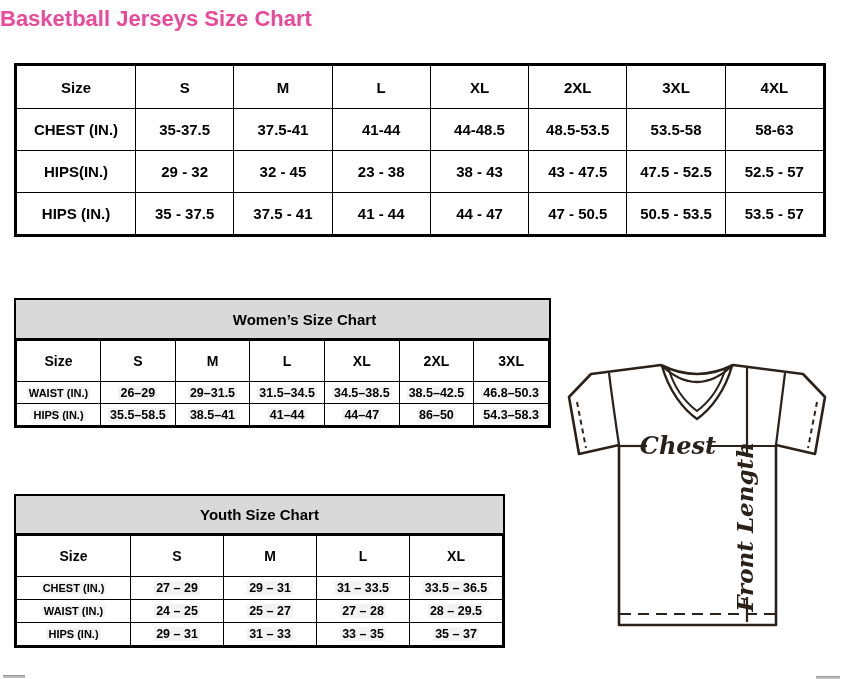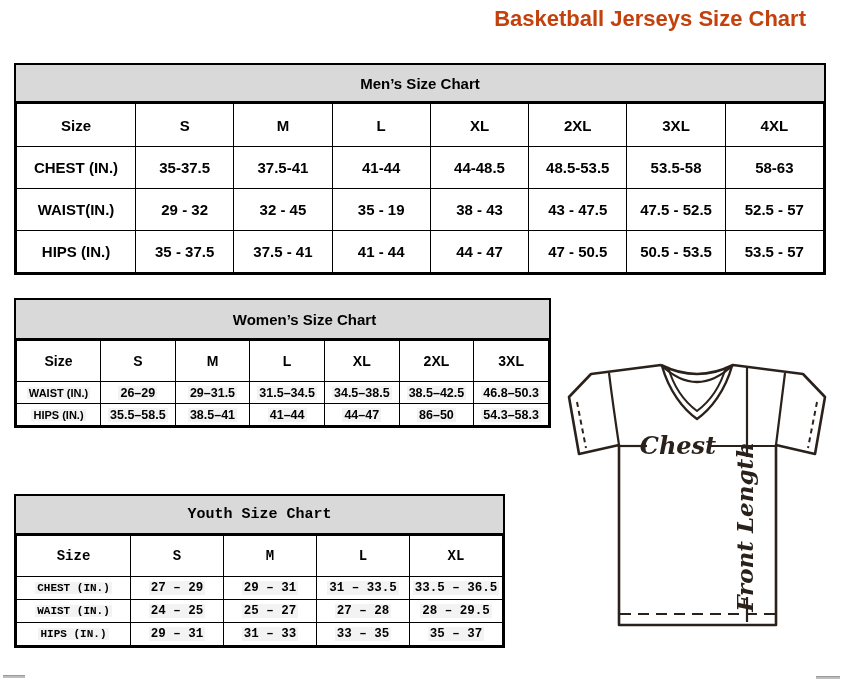--- a/index.html
+++ b/index.html
@@ -6,44 +6,44 @@
   html, body { width: 843px; height: 679px; }
   body {
     position: relative;
     background: #ffffff;
     font-family: "Liberation Sans", sans-serif;
     overflow: hidden;
   }
   .page-title {
     position: absolute;
     top: 6px; left: 0; width: 806px;
-    text-align: right;
+    text-align: left;
     font-size: 22px;
     font-weight: bold;
-    color: #c2410c;
+    color: #ec4899;
   }
   .chart {
     position: absolute;
     border: 2px solid #000;
     background: #fff;
   }
   .chart-title {
     background: #d9d9d9;
     border-bottom: 2px solid #000;
     text-align: center;
     font-weight: bold;
     font-size: 15px;
     color: #000;
     display: flex;
     align-items: center;
     justify-content: center;
   }
   .mens   { left: 14px; top: 63px;  width: 812px; }
   .womens { left: 14px; top: 298px; width: 537px; }
-  .youth  { left: 14px; top: 494px; width: 491px; font-family: Liberation Mono, monospace; }
+  .youth  { left: 14px; top: 494px; width: 491px; }
   .mens   .chart-title { height: 38px; }
   .womens .chart-title { height: 40px; padding-left: 44px; }
   .youth  .chart-title { height: 39px; }
 
   table {
     width: 100%;
     border-collapse: collapse;
     table-layout: fixed;
   }
   th, td {
@@ -94,21 +94,20 @@
   }
   .scroll-fragment.left  { left: 3px;   top: 675px; width: 22px; height: 3px; }
   .scroll-fragment.right { left: 816px; top: 676px; width: 24px; height: 3px; }
 </style>
 </head>
 <body>
 
 <div class="page-title">Basketball Jerseys Size Chart</div>
 
 <section class="chart mens">
-  <div class="chart-title">Men’s Size Chart</div>
   <table>
       <colgroup>
         <col class="label-col">
         <col>
         <col>
         <col>
         <col>
         <col>
         <col>
         <col>
@@ -130,24 +129,24 @@
           <th><span>CHEST (IN.)</span></th>
           <td><span>35-37.5</span></td>
           <td><span>37.5-41</span></td>
           <td><span>41-44</span></td>
           <td><span>44-48.5</span></td>
           <td><span>48.5-53.5</span></td>
           <td><span>53.5-58</span></td>
           <td><span>58-63</span></td>
         </tr>
         <tr>
-          <th><span>WAIST(IN.)</span></th>
+          <th><span>HIPS(IN.)</span></th>
           <td><span>29 - 32</span></td>
           <td><span>32 - 45</span></td>
-          <td><span>35 - 19</span></td>
+          <td><span>23 - 38</span></td>
           <td><span>38 - 43</span></td>
           <td><span>43 - 47.5</span></td>
           <td><span>47.5 - 52.5</span></td>
           <td><span>52.5 - 57</span></td>
         </tr>
         <tr>
           <th><span>HIPS (IN.)</span></th>
           <td><span>35 - 37.5</span></td>
           <td><span>37.5 - 41</span></td>
           <td><span>41 - 44</span></td>

